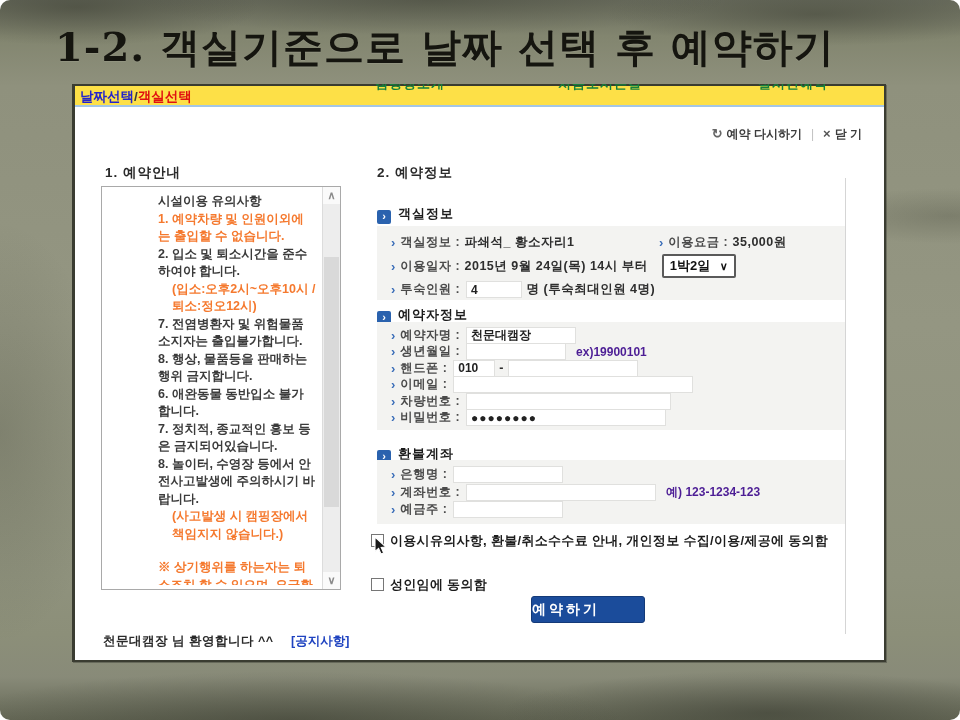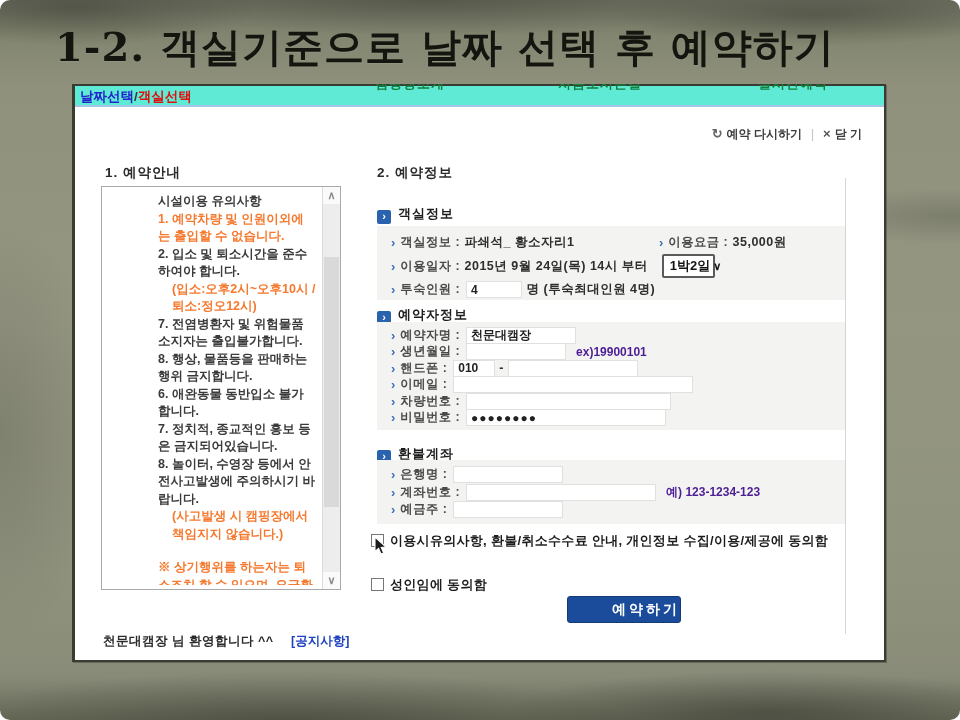--- a/index.html
+++ b/index.html
@@ -35,21 +35,21 @@
     box-shadow:1px 1px 0 rgba(0,0,0,.25);
   }
 
   
   .clip-frag { position:absolute; top:-2px; height:9px; overflow:hidden; z-index:4; }
   .clip-frag span { display:block; margin-top:-9px; font-size:13px; font-weight:700; color:#15803d; letter-spacing:1px; white-space:nowrap; }
   .cf1 { left:300px; } .cf2 { left:483px; } .cf3 { left:683px; }
 
   .tabstrip {
     position:absolute; left:0; top:0; right:0; height:21px;
-    background:#5eead4; border-bottom:2px solid #a3c6e6;
+    background:#fde047; border-bottom:2px solid #a3c6e6;
     font-size:13.5px; font-weight:700; padding:2px 0 0 5px; white-space:nowrap;
   }
   .tab-blue { color:#2323cc; }
   .tab-slash { color:#3a3a3a; }
   .tab-red { color:#e01010; }
 
   .toolbar {
     position:absolute; top:40px; right:22px; height:18px;
     font-size:12px; font-weight:700; color:#3c3c3c; white-space:nowrap;
   }
@@ -117,21 +117,21 @@
   .w-bank { width:110px; }
   .w-acct { width:190px; }
 
   .box1 { top:140px; height:74px; padding:6px 12px 0; }
   .box1 .frow { height:21px; }
   .box1 .row-date { height:26px; }
   .cell-room { flex:0 0 268px; display:flex; align-items:center; }
 
   .nights {
     display:inline-flex; align-items:center; justify-content:space-between;
-    width:53px; height:24px; margin-left:14px; padding:0 6px;
+    width:74px; height:24px; margin-left:14px; padding:0 6px;
     border:2px solid #5a5a5a; border-radius:2px; background:#fff; cursor:pointer;
   }
   .nights .nval { font-size:13px; font-weight:700; color:#111; }
   .nights .ncaret { font-size:11px; font-weight:700; color:#111; margin-left:3px; }
 
   .sec1 { top:118px; } .sec2 { top:219px; } .sec3 { top:358px; }
   .box2 { top:236px; height:108px; padding:5px 12px 0; }
   .box2 .frow { height:16.5px; }
   .box3 { top:374px; height:64px; padding:6px 12px 0; }
   .box3 .frow { height:17.5px; }
@@ -140,24 +140,24 @@
   .agree1 { top:446px; white-space:normal; }
   .agree2 { top:490px; }
   .cb {
     display:inline-block; width:13px; height:13px; background:#fff;
     border:1px solid #767676; vertical-align:-2px; margin-right:6px; cursor:pointer;
   }
 
   .cursor-svg { position:absolute; left:299px; top:451px; z-index:6; }
 
   .submit-btn {
-    position:absolute; left:492px; top:510px; width:114px; height:27px;
+    position:absolute; left:456px; top:510px; width:114px; height:27px;
     background:#1b4c9b; border:1px solid #143a78; border-radius:3px;
     color:#fff; font-size:14px; font-weight:700; letter-spacing:3px;
-    text-align:right; line-height:25px; cursor:pointer;
+    text-align:left; line-height:25px; cursor:pointer;
   }
 
   .vdivider { position:absolute; left:770px; top:92px; width:1px; height:456px; background:#d5d5d5; }
 
   .footer { position:absolute; left:28px; top:547px; font-size:12.5px; font-weight:700; white-space:nowrap; }
   .fw { color:#2a2a2a; letter-spacing:.5px; }
   .fn { color:#1f43c0; margin-left:14px; cursor:pointer; }
 </style>
 </head>
 <body>

